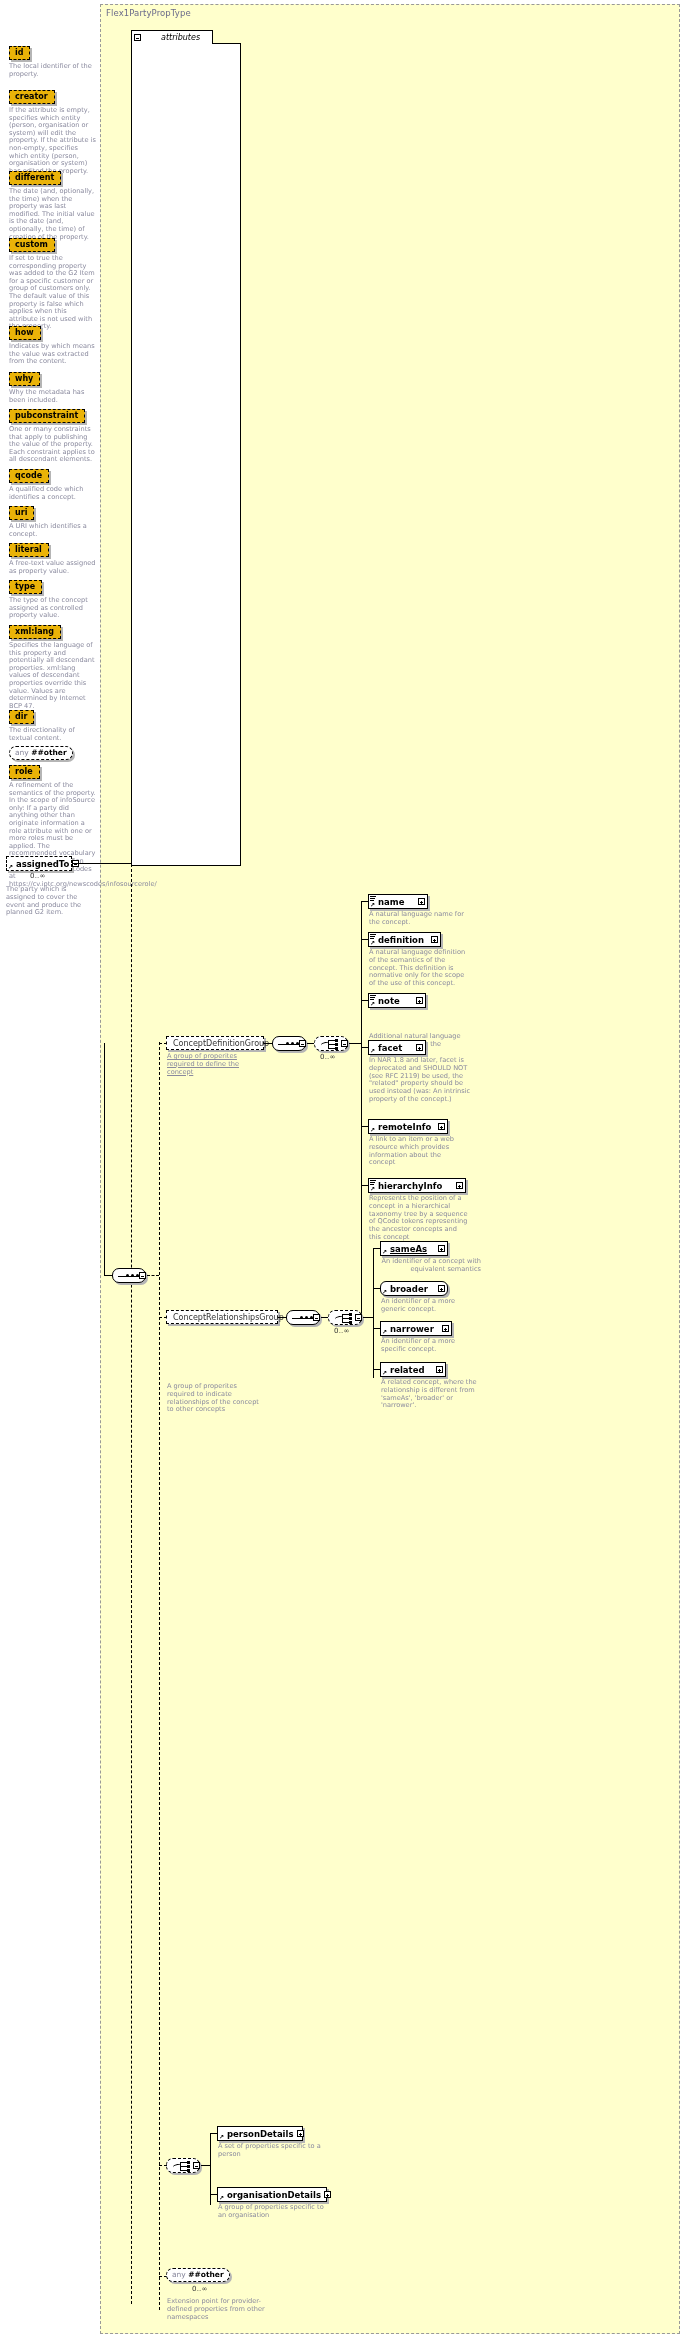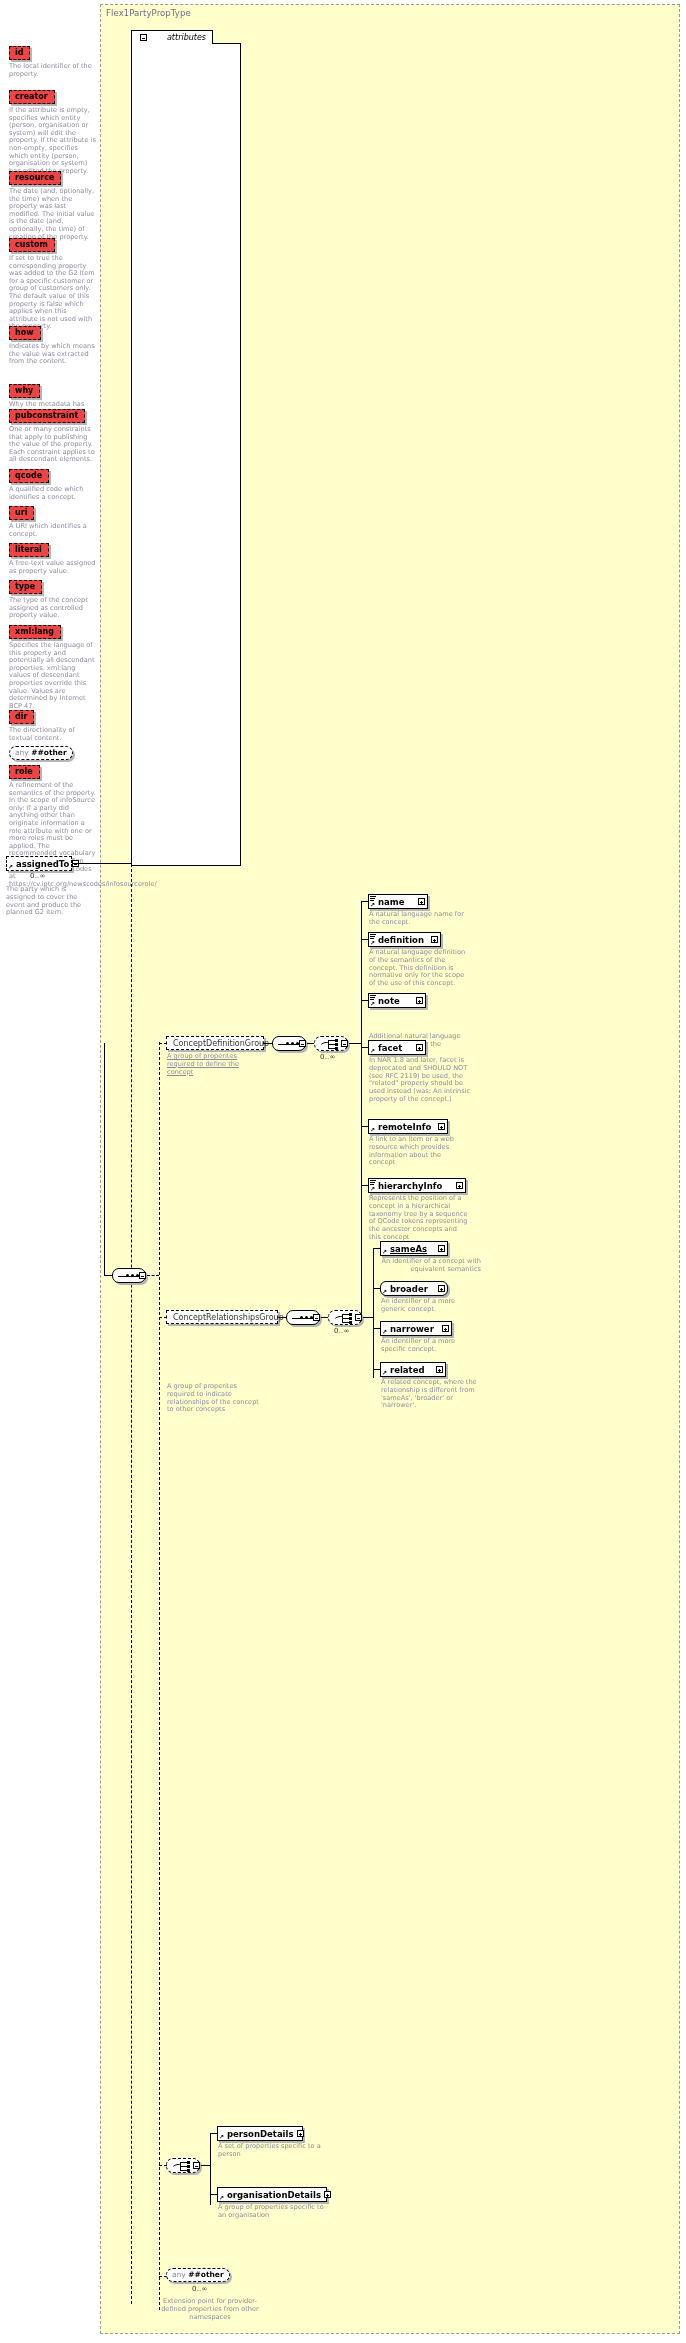--- a/index.html
+++ b/index.html
@@ -22,42 +22,41 @@
     font-size:8.5px; color:#6b6b8a; letter-spacing:.1px;
   }
 
   
   #attr-box{
     position:absolute; left:131px; top:30px; width:82px; height:14px;
     border:1px solid #000; border-bottom:none; background:#fff;
     font-style:italic; font-size:8px; color:#000;
     display:flex; align-items:center; padding-left:2px; gap:20px;
     z-index:3;
-    justify-content:center;
   }
   #attr-body{
     position:absolute; left:131px; top:43px; width:110px; height:823px;
     border:1px solid #000; background:#fff; z-index:2;
   }
 
   .boxplus{
     display:inline-block; width:7px; height:7px; border:1px solid #000;
     background:#fff; position:relative; flex:none;
   }
   .boxplus::before{
     content:""; position:absolute; left:1px; top:2.5px; width:3px; height:1px; background:#000;
   }
   .boxplus.plus::after{
     content:""; position:absolute; left:2px; top:1.5px; width:1px; height:3px; background:#000;
   }
 
   
   .attr{ position:absolute; left:9px; }
   .attr .chip{
-    display:inline-block; border:1px dashed #000; background:#ef4444;
+    display:inline-block; border:1px dashed #000; background:#eab308;
     padding:1px 6px 1px 5px; font-weight:bold; font-size:8px; color:#000;
     box-shadow:2px 2px 0 #b5b5b5; line-height:10px; white-space:nowrap;
   }
   .attr .doc{
     color:#8a8a9e; font-size:6.6px; line-height:7.6px; width:88px;
     margin-top:3px; font-weight:normal;
   }
   .anychip{
     display:inline-block; border:1px dashed #000; border-radius:7px;
     background:#fff; padding:1px 5px; font-size:7.5px;
@@ -148,35 +147,35 @@
   <span class="chip">id</span>
   <div class="doc">The local identifier of the property.</div>
 </div>
 
 <div class="attr" style="top:90px">
   <span class="chip">creator</span>
   <div class="doc">If the attribute is empty, specifies which entity (person, organisation or system) will edit the property. If the attribute is non-empty, specifies which entity (person, organisation or system) has edited the property.</div>
 </div>
 
 <div class="attr" style="top:171px">
-  <span class="chip">resource</span>
+  <span class="chip">different</span>
   <div class="doc">The date (and, optionally, the time) when the property was last modified. The initial value is the date (and, optionally, the time) of creation of the property.</div>
 </div>
 
 <div class="attr" style="top:238px">
   <span class="chip">custom</span>
   <div class="doc">If set to true the corresponding property was added to the G2 Item for a specific customer or group of customers only. The default value of this property is false which applies when this attribute is not used with the property.</div>
 </div>
 
 <div class="attr" style="top:326px">
   <span class="chip">how</span>
   <div class="doc">Indicates by which means the value was extracted from the content.</div>
 </div>
 
-<div class="attr" style="top:384px">
+<div class="attr" style="top:372px">
   <span class="chip">why</span>
   <div class="doc">Why the metadata has been included.</div>
 </div>
 
 <div class="attr" style="top:409px">
   <span class="chip">pubconstraint</span>
   <div class="doc">One or many constraints that apply to publishing the value of the property. Each constraint applies to all descendant elements.</div>
 </div>
 
 <div class="attr" style="top:469px">
@@ -452,13 +451,13 @@
 <div class="doc" style="left:218px; top:2204px; width:106px;">A group of properties specific to an organisation</div>
 
 <div class="dconn" style="left:159px; top:2276px; width:8px;"></div>
 <div style="position:absolute; left:166px; top:2268px;">
   <span class="anychip">
     <span class="lt">any</span>
     <span class="st">##other</span>
   </span>
 </div>
 <div class="card" style="left:192px; top:2285px;">0..∞</div>
-<div class="doc" style="left:158px; top:2298px; width:104px;text-align:center;">Extension point for provider-defined properties from other namespaces</div>
+<div class="doc" style="left:167px; top:2298px; width:104px;">Extension point for provider-defined properties from other namespaces</div>
 
 </body></html>

